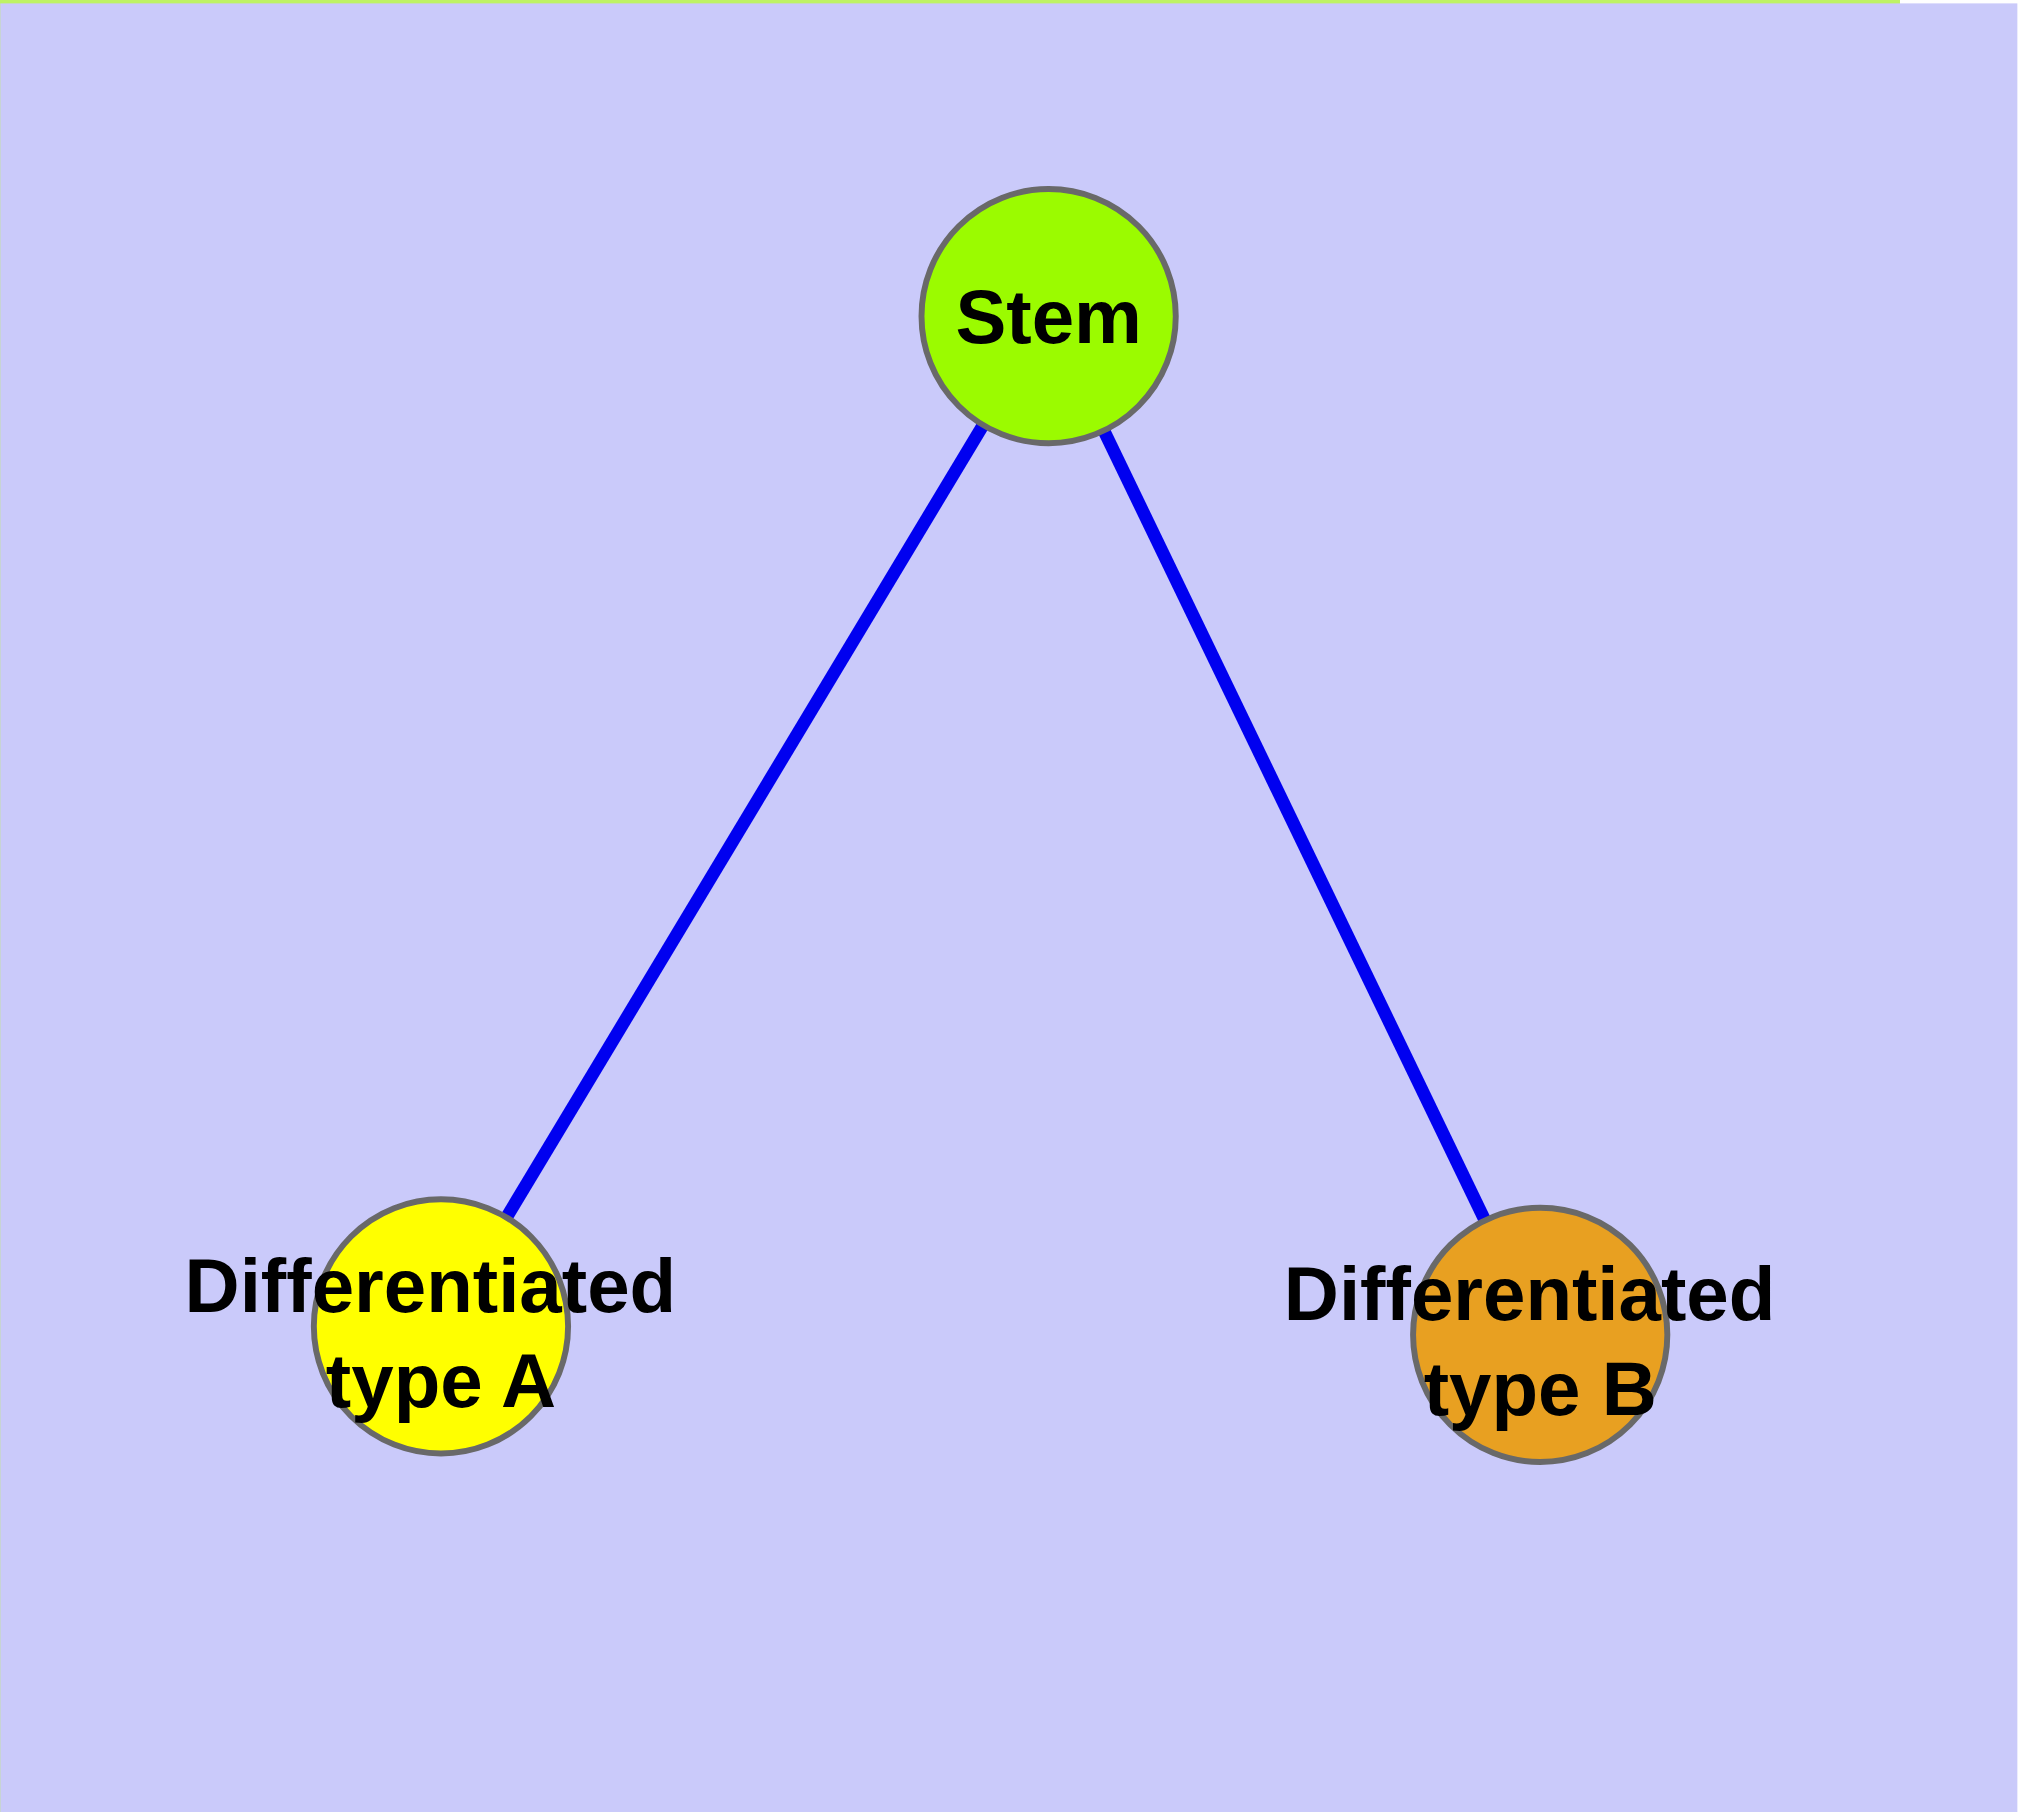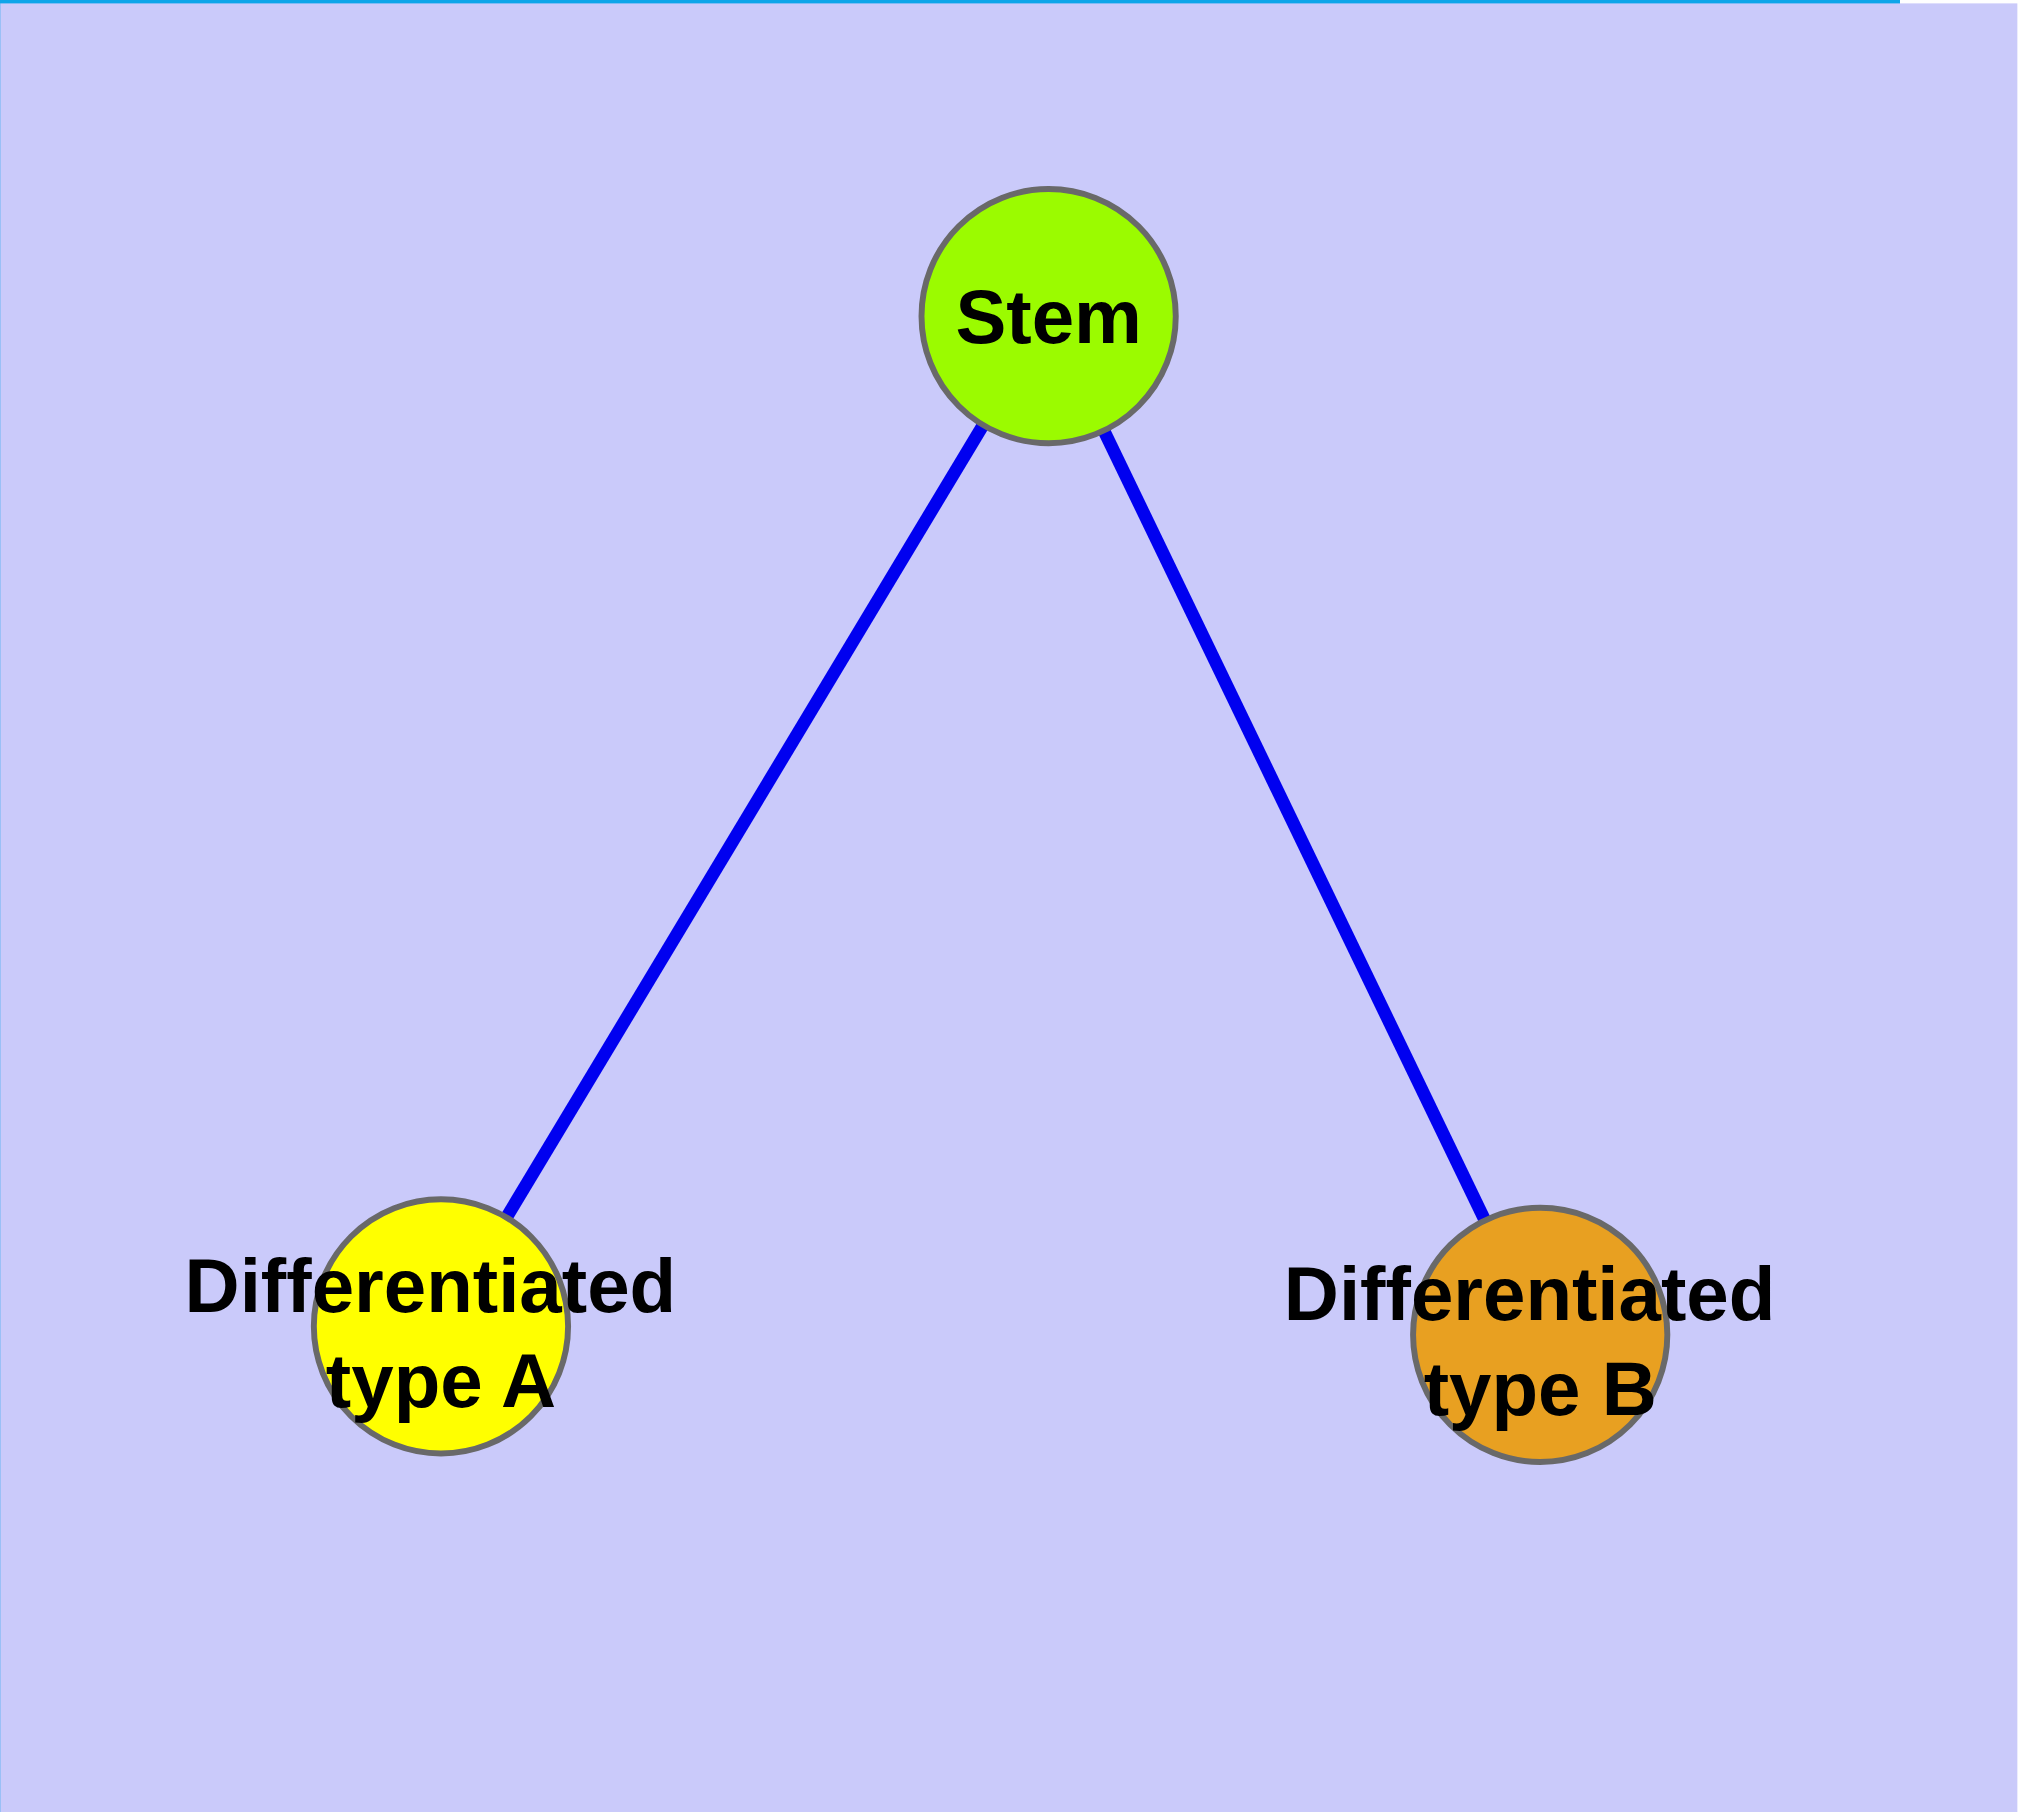--- a/index.html
+++ b/index.html
@@ -4,21 +4,21 @@
 <style>
   html, body {
     margin: 0;
     padding: 0;
     background: #ffffff;
   }
   .canvas-wrap {
     position: relative;
     width: 1900px;
     height: 1812px;
-    background: #0ea5e9;
+    background: #bef264;
   }
   svg.graph {
     display: block;
     width: 2021px;
     height: 1812px;
   }
   .edge {
     stroke-width: 15;
     stroke-linecap: butt;
     fill: none;

